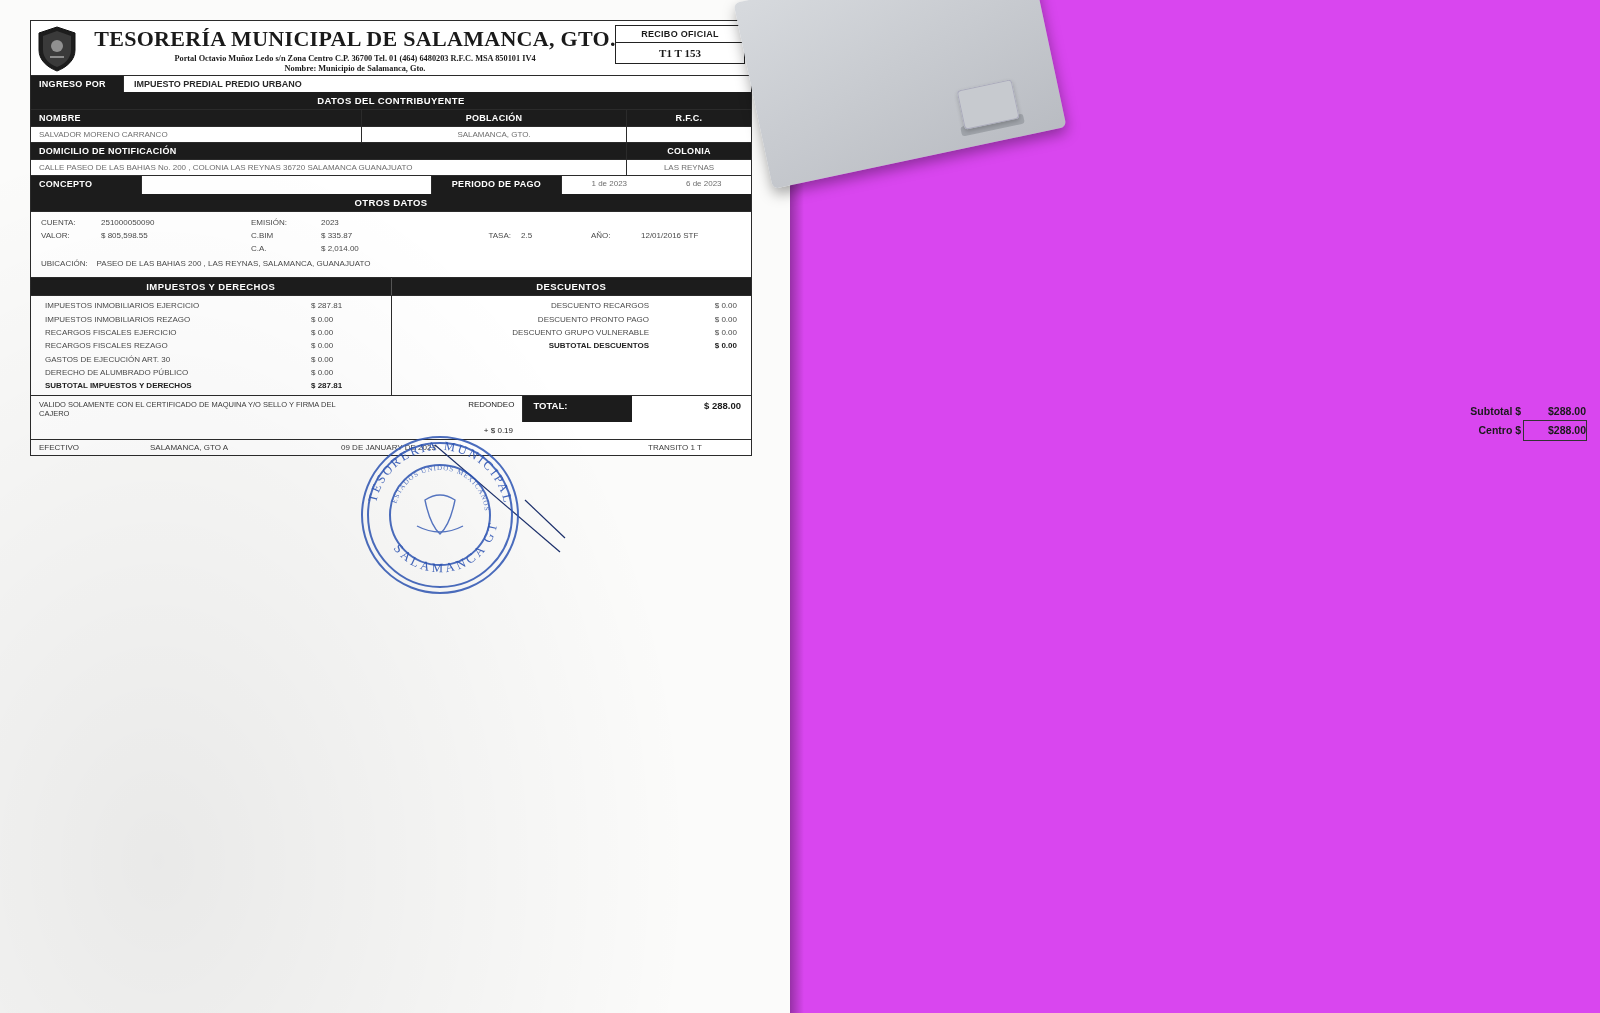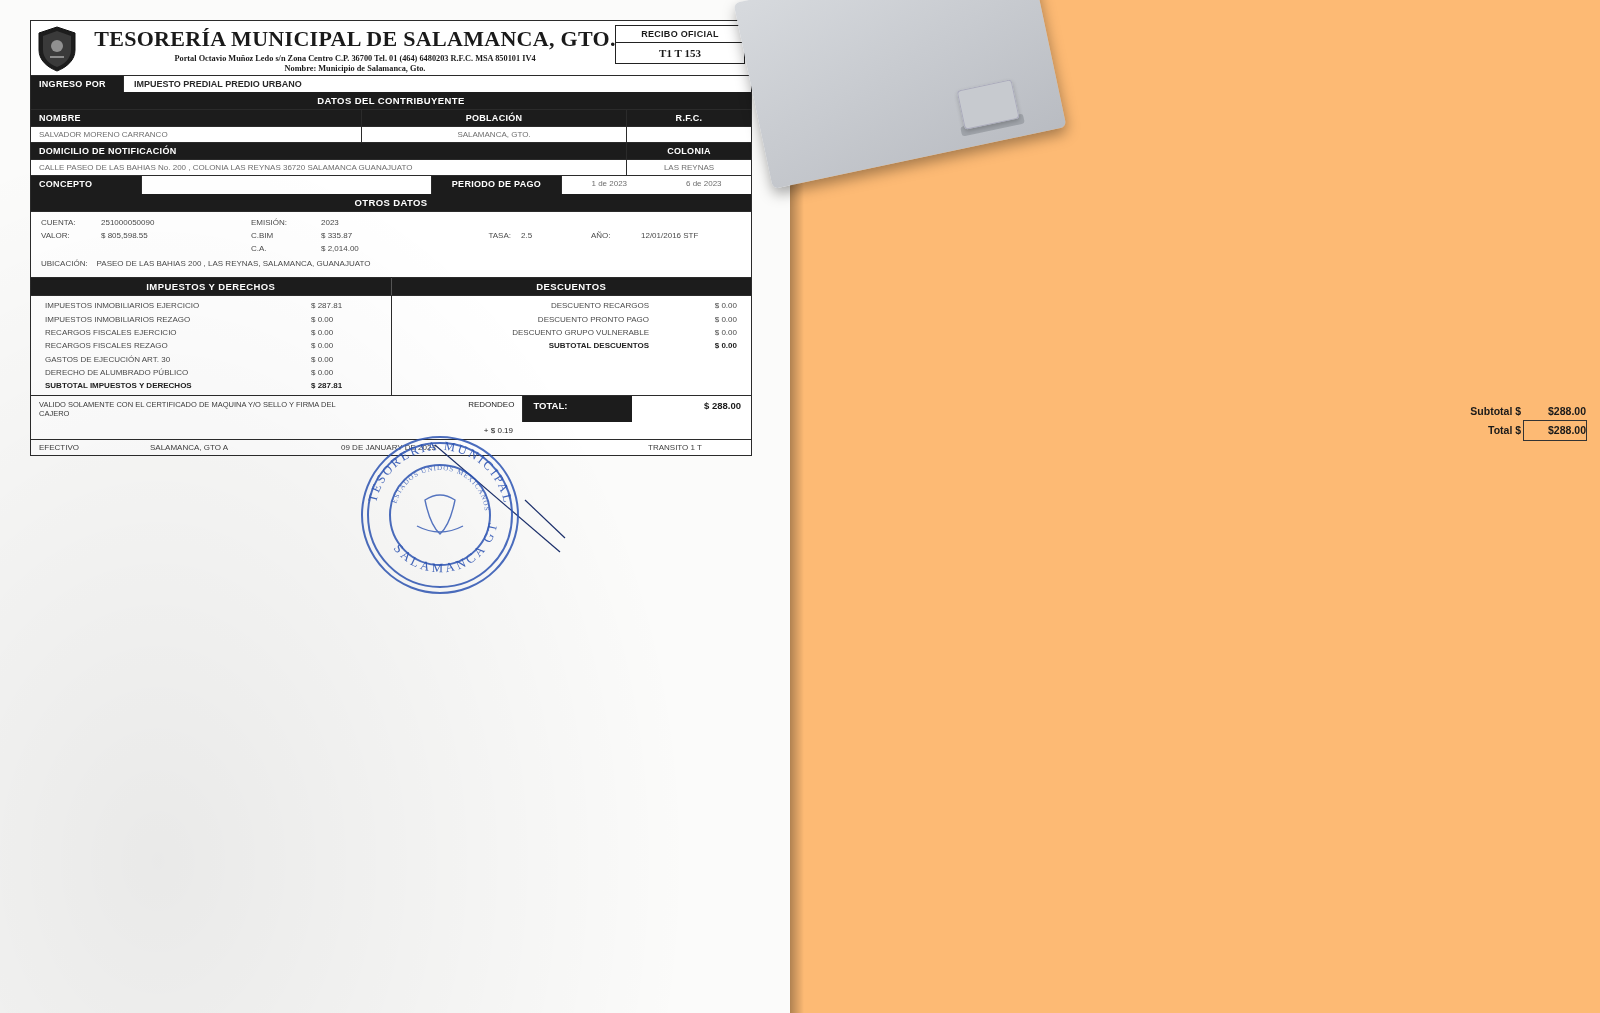--- a/index.html
+++ b/index.html
@@ -21,21 +21,21 @@
     position: absolute;
     left: 0; top: 0;
     width: 790px; height: 1013px;
     background: #fbfbfa;
     box-shadow: 2px 0 7px rgba(0,0,0,.35);
   }
   .sheet-right {
     position: absolute;
     left: 790px; top: 0;
     width: 810px; height: 1013px;
-    background: #fdba74;
+    background: #d946ef;
   }
   .sheet-right:before{
     content:"";
     position:absolute; left:0; top:0; width:14px; height:100%;
     background: linear-gradient(90deg, rgba(0,0,0,.30), rgba(0,0,0,0));
   }
 
   
   .receipt {
     position: absolute;
@@ -471,18 +471,18 @@
   <div class="laptop">
       <div class="hinge"></div>
     </div>
 
   <div class="totals">
     <div>
       <span class="lbl">Subtotal $</span>
       <span class="v">$288.00</span>
     </div>
     <div>
-      <span class="lbl">Total $</span>
+      <span class="lbl">Centro $</span>
       <span class="v boxed">$288.00</span>
     </div>
   </div>
 
 </div>
 
 </body></html>

